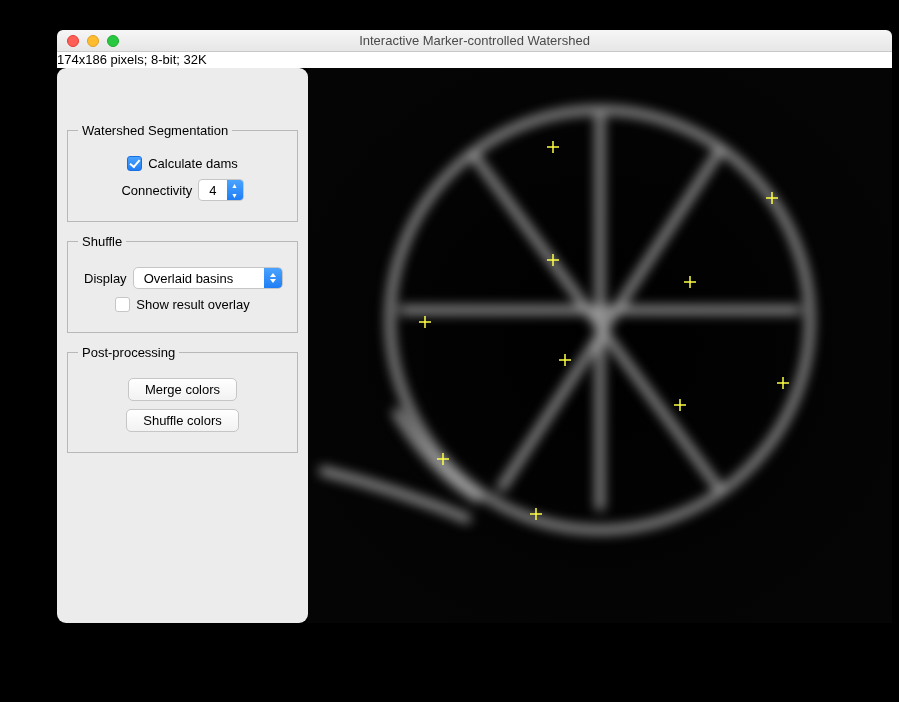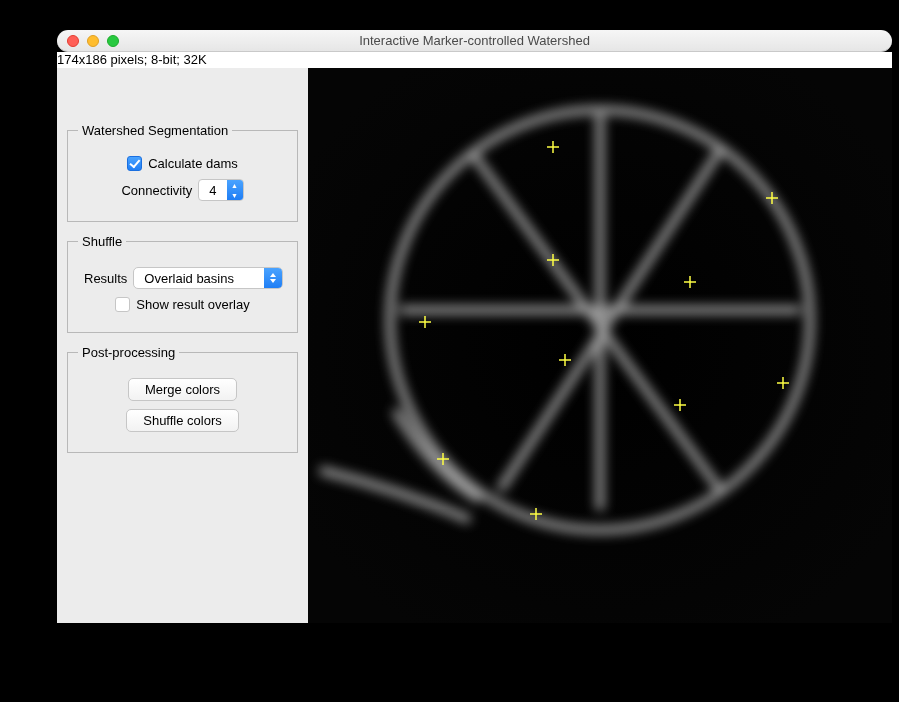--- a/index.html
+++ b/index.html
@@ -20,21 +20,20 @@
     top: 30px;
     left: 57px;
     width: 835px;
     height: 22px;
     background: linear-gradient(#f6f6f6,#e6e6e6);
     border-top-left-radius: 6px;
     border-top-right-radius: 6px;
     border-bottom: 1px solid #c9c9c9;
     display: flex;
     align-items: center;
-    border-radius: 11px;
   }
   .traffic {
     display: flex;
     gap: 8px;
     padding-left: 10px;
   }
   .traffic div {
     width: 12px; height: 12px; border-radius: 50%;
   }
   .t-close { background:#ff5f57; border:1px solid #e33e32;}
@@ -59,20 +58,21 @@
     color:#000;
   }
   .panel {
     position:absolute;
     top:68px;
     left:57px;
     width:251px;
     height:555px;
     background:#ececec;
     padding: 55px 10px 10px 10px;
+    border-radius: 9px;
   }
   fieldset {
     border:1px solid #b8b8b8;
     border-radius:0;
     margin:0 0 12px 0;
     padding: 10px 10px 12px 10px;
     background:#ececec;
   }
   legend {
     font-size:13px;
@@ -231,21 +231,21 @@
             <div>▲</div>
             <div>▼</div>
           </span>
       </span>
     </div>
   </fieldset>
 
   <fieldset>
     <legend>Shuffle</legend>
     <div class="row left">
-      <span class="label">Results</span>
+      <span class="label">Display</span>
       <span class="select">
         <span class="sval">Overlaid basins</span>
         <span class="sarrows"></span>
       </span>
     </div>
     <div class="row">
       <span class="mac-checkbox"></span>
       <span class="label">Show result overlay</span>
     </div>
   </fieldset>

